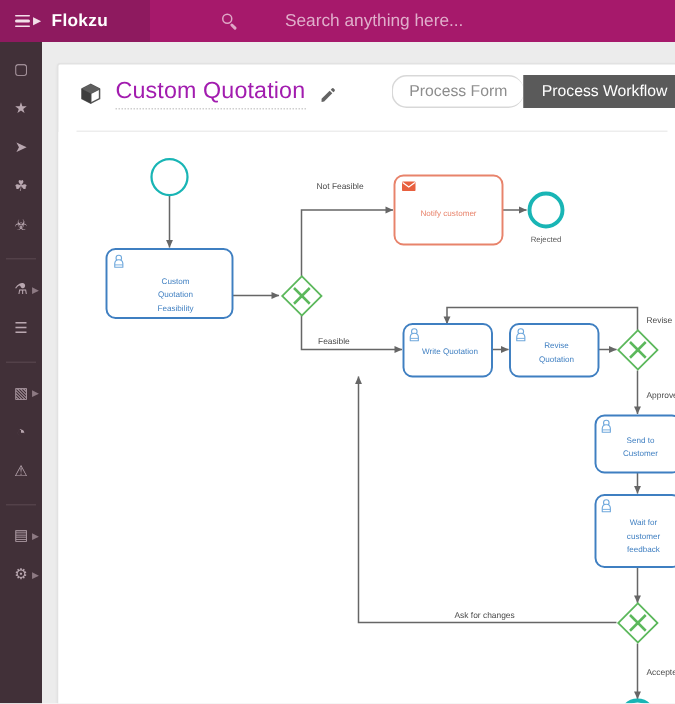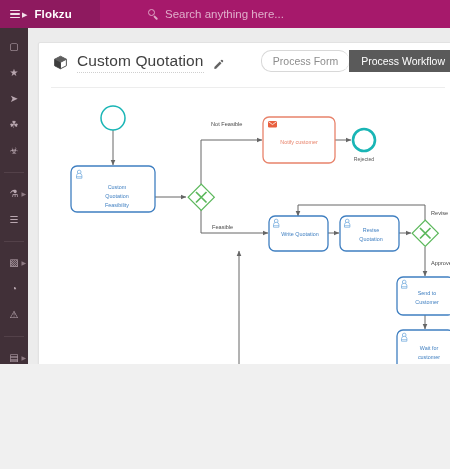--- a/index.html
+++ b/index.html
@@ -3,21 +3,21 @@
 <meta charset="utf-8">
 <title>Flokzu - Custom Quotation</title>
 <style>
   * { margin:0; padding:0; box-sizing:border-box; }
   html,body{ width:450px; height:469px; overflow:hidden; }
   body{
     font-family:"Liberation Sans","DejaVu Sans",sans-serif;
     background:#f0f0f0;
     -webkit-font-smoothing:antialiased;
   }
-  #app{ position:relative; width:450px; height:364px; overflow:hidden; background:#f0f0f0; }
+  #app{ position:relative; width:450px; height:469px; overflow:hidden; background:#f0f0f0; }
 
   
   .topbar{
     position:absolute; top:0; left:0; width:450px; height:28px;
     background:#a6196b; display:flex; align-items:center; z-index:30;
   }
   .brand{
     width:100px; height:28px; background:#8e1a5f;
     display:flex; align-items:center; gap:7px; padding-left:10px; flex:0 0 100px;
   }
@@ -33,20 +33,21 @@
     border:1.6px solid #dfa7c6; border-radius:50%;
   }
   .search-ico b{
     position:absolute; left:6.3px; top:6.3px; width:4.6px; height:1.6px;
     background:#dfa7c6; transform:rotate(45deg); transform-origin:left center; border-radius:1px;
   }
   .search-input{
     background:transparent; border:none; outline:none;
     color:#e6bcd4; font-size:11.5px; width:260px;
     font-family:"Liberation Sans",sans-serif;
+    margin-left:25px;
   }
   .search-input::placeholder{ color:#e0aecb; opacity:1; }
 
   
   .sidebar{
     position:absolute; top:28px; left:0; width:28px; height:441px;
     background:#413038; z-index:20;
   }
   .sb-group{ padding:6px 0; }
   .sb-sep{ height:1px; background:#534149; margin:2px 4px; }
@@ -64,21 +65,21 @@
   }
   .card{
     position:absolute; left:10px; top:14px; width:420px; height:440px;
     background:#ffffff; border:1px solid #e2e2e2; border-radius:2px;
     box-shadow:0 1px 2px rgba(0,0,0,.06);
   }
   .card-head{ position:relative; height:44px; }
   .title-row{ position:absolute; left:14px; top:9px; display:flex; align-items:center; gap:9px; }
   .cube-ico{ width:15px; height:15px; flex:0 0 15px; }
   .title-txt{
-    font-size:15.5px; color:#404040; font-weight:normal;
+    font-size:15.5px; color:#a21caf; font-weight:normal;
     border-bottom:1px dotted #cfcfcf; padding-bottom:2px; letter-spacing:.1px;
     white-space:nowrap;
   }
   .pencil-ico{ width:11px; height:11px; flex:0 0 11px; margin-bottom:2px; cursor:pointer; }
   .tabs{ position:absolute; right:0px; top:7px; display:flex; }
   .tab{
     height:22px; padding:0 11px; display:flex; align-items:center; justify-content:center;
     font-size:10.5px; border:1px solid #d8d8d8; cursor:pointer; white-space:nowrap;
   }
   .tab.inactive{ background:#ffffff; color:#8d8d8d; border-right:none;border-radius:10px; }

